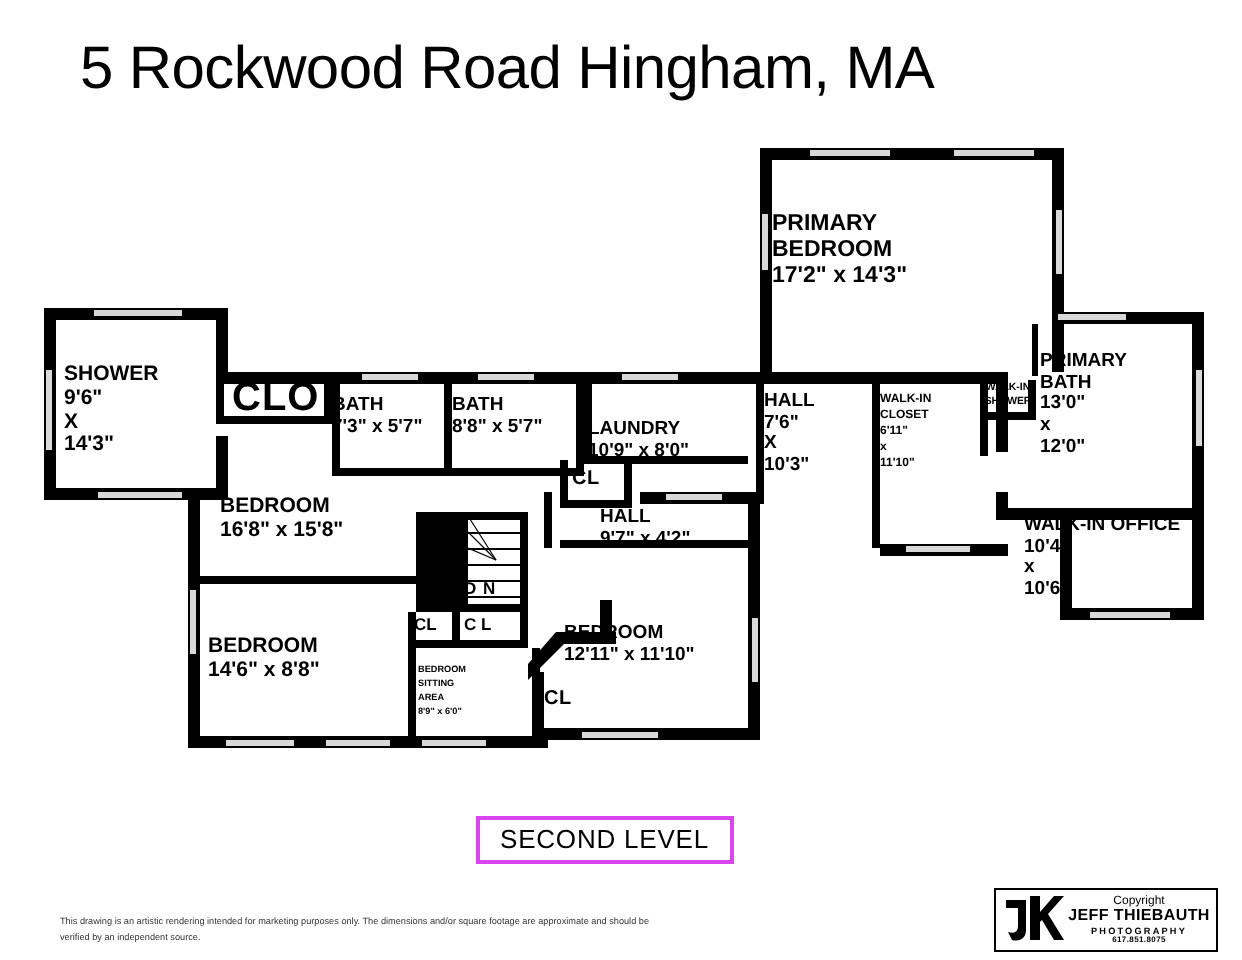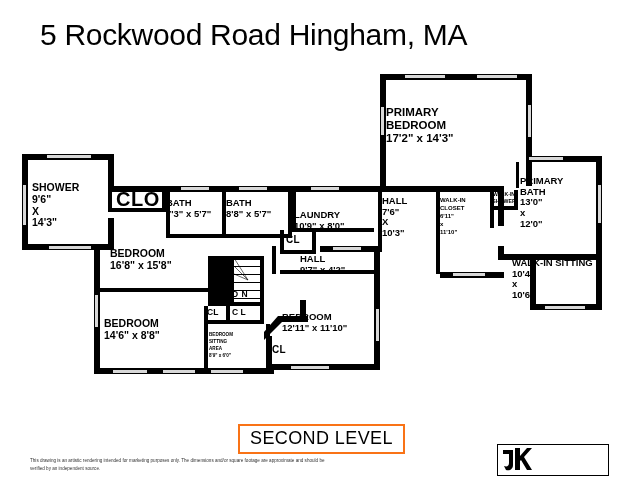--- a/index.html
+++ b/index.html
@@ -56,22 +56,22 @@
   }
 
   
   #stair-box { position:absolute; }
   #stair-box .tread { position:absolute; background:#000; }
 
   
   #level-banner {
     position:absolute; left:238px; top:408px;
     padding:2px 10px 3px 10px;
-    border:2px solid #f97316;
-    font-size:18px; font-weight:400; letter-spacing:0.4px;margin-top:16px;
+    border:2px solid #d946ef;
+    font-size:13px; font-weight:400; letter-spacing:0.4px;
   }
 
   
   #disclaimer {
     position:absolute; left:30px; top:457px; width:300px;
     font-size:4.6px; line-height:1.7; color:#333;
     font-family:"Liberation Sans", sans-serif;
   }
   #logo-box {
     position:absolute; left:497px; top:444px; width:112px; height:32px;
@@ -287,21 +287,21 @@
     <span class="dim">x</span>
     <span class="dim">12'0"</span>
   </div>
 
   <div class="wis-lbl" style="left:492px; top:191px; width:24px;">
     <span style="display:block;">WALK-IN</span>
     <span style="display:block;">SHOWER</span>
   </div>
 
   <div class="lbl s11" style="left:512px; top:258px; width:88px;">
-    <span class="nm">WALK-IN SITTING</span>
+    <span class="nm">WALK-IN OFFICE</span>
     <span class="dim">10'4"</span>
     <span class="dim">x</span>
     <span class="dim">10'6"</span>
   </div>
 
   <div class="lbl s11" style="left:282px; top:312px; width:96px;">
     <span class="nm">BEDROOM</span>
     <span class="dim">12'11" x 11'10"</span>
   </div>
 
@@ -323,13 +323,19 @@
 
 <div id="level-banner">SECOND LEVEL</div>
 
 <div id="disclaimer">This drawing is an artistic rendering intended for marketing purposes only.  The dimensions and/or square footage are approximate and should be verified by an independent source.</div>
 
 <div id="logo-box">
   <svg id="logo-mark" viewBox="0 0 34 28">
     <path d="M3 4 L13 4 L13 19 C13 23 10 25 6 24 L4 20 C7 21 9 20 9 17 L9 8 L3 8 Z" fill="#000"></path>
     <path d="M15 2 L20 2 L20 10 L27 2 L32 2 L24 11 L32 24 L27 24 L21 14 L20 15 L20 24 L15 24 Z" fill="#000"></path>
   </svg>
+  <div id="logo-text">
+    <span class="c1">Copyright</span>
+    <span class="c2">JEFF THIEBAUTH</span>
+    <span class="c3">PHOTOGRAPHY</span>
+    <span class="c4">617.851.8075</span>
+  </div>
 </div>
 
 </body></html>

